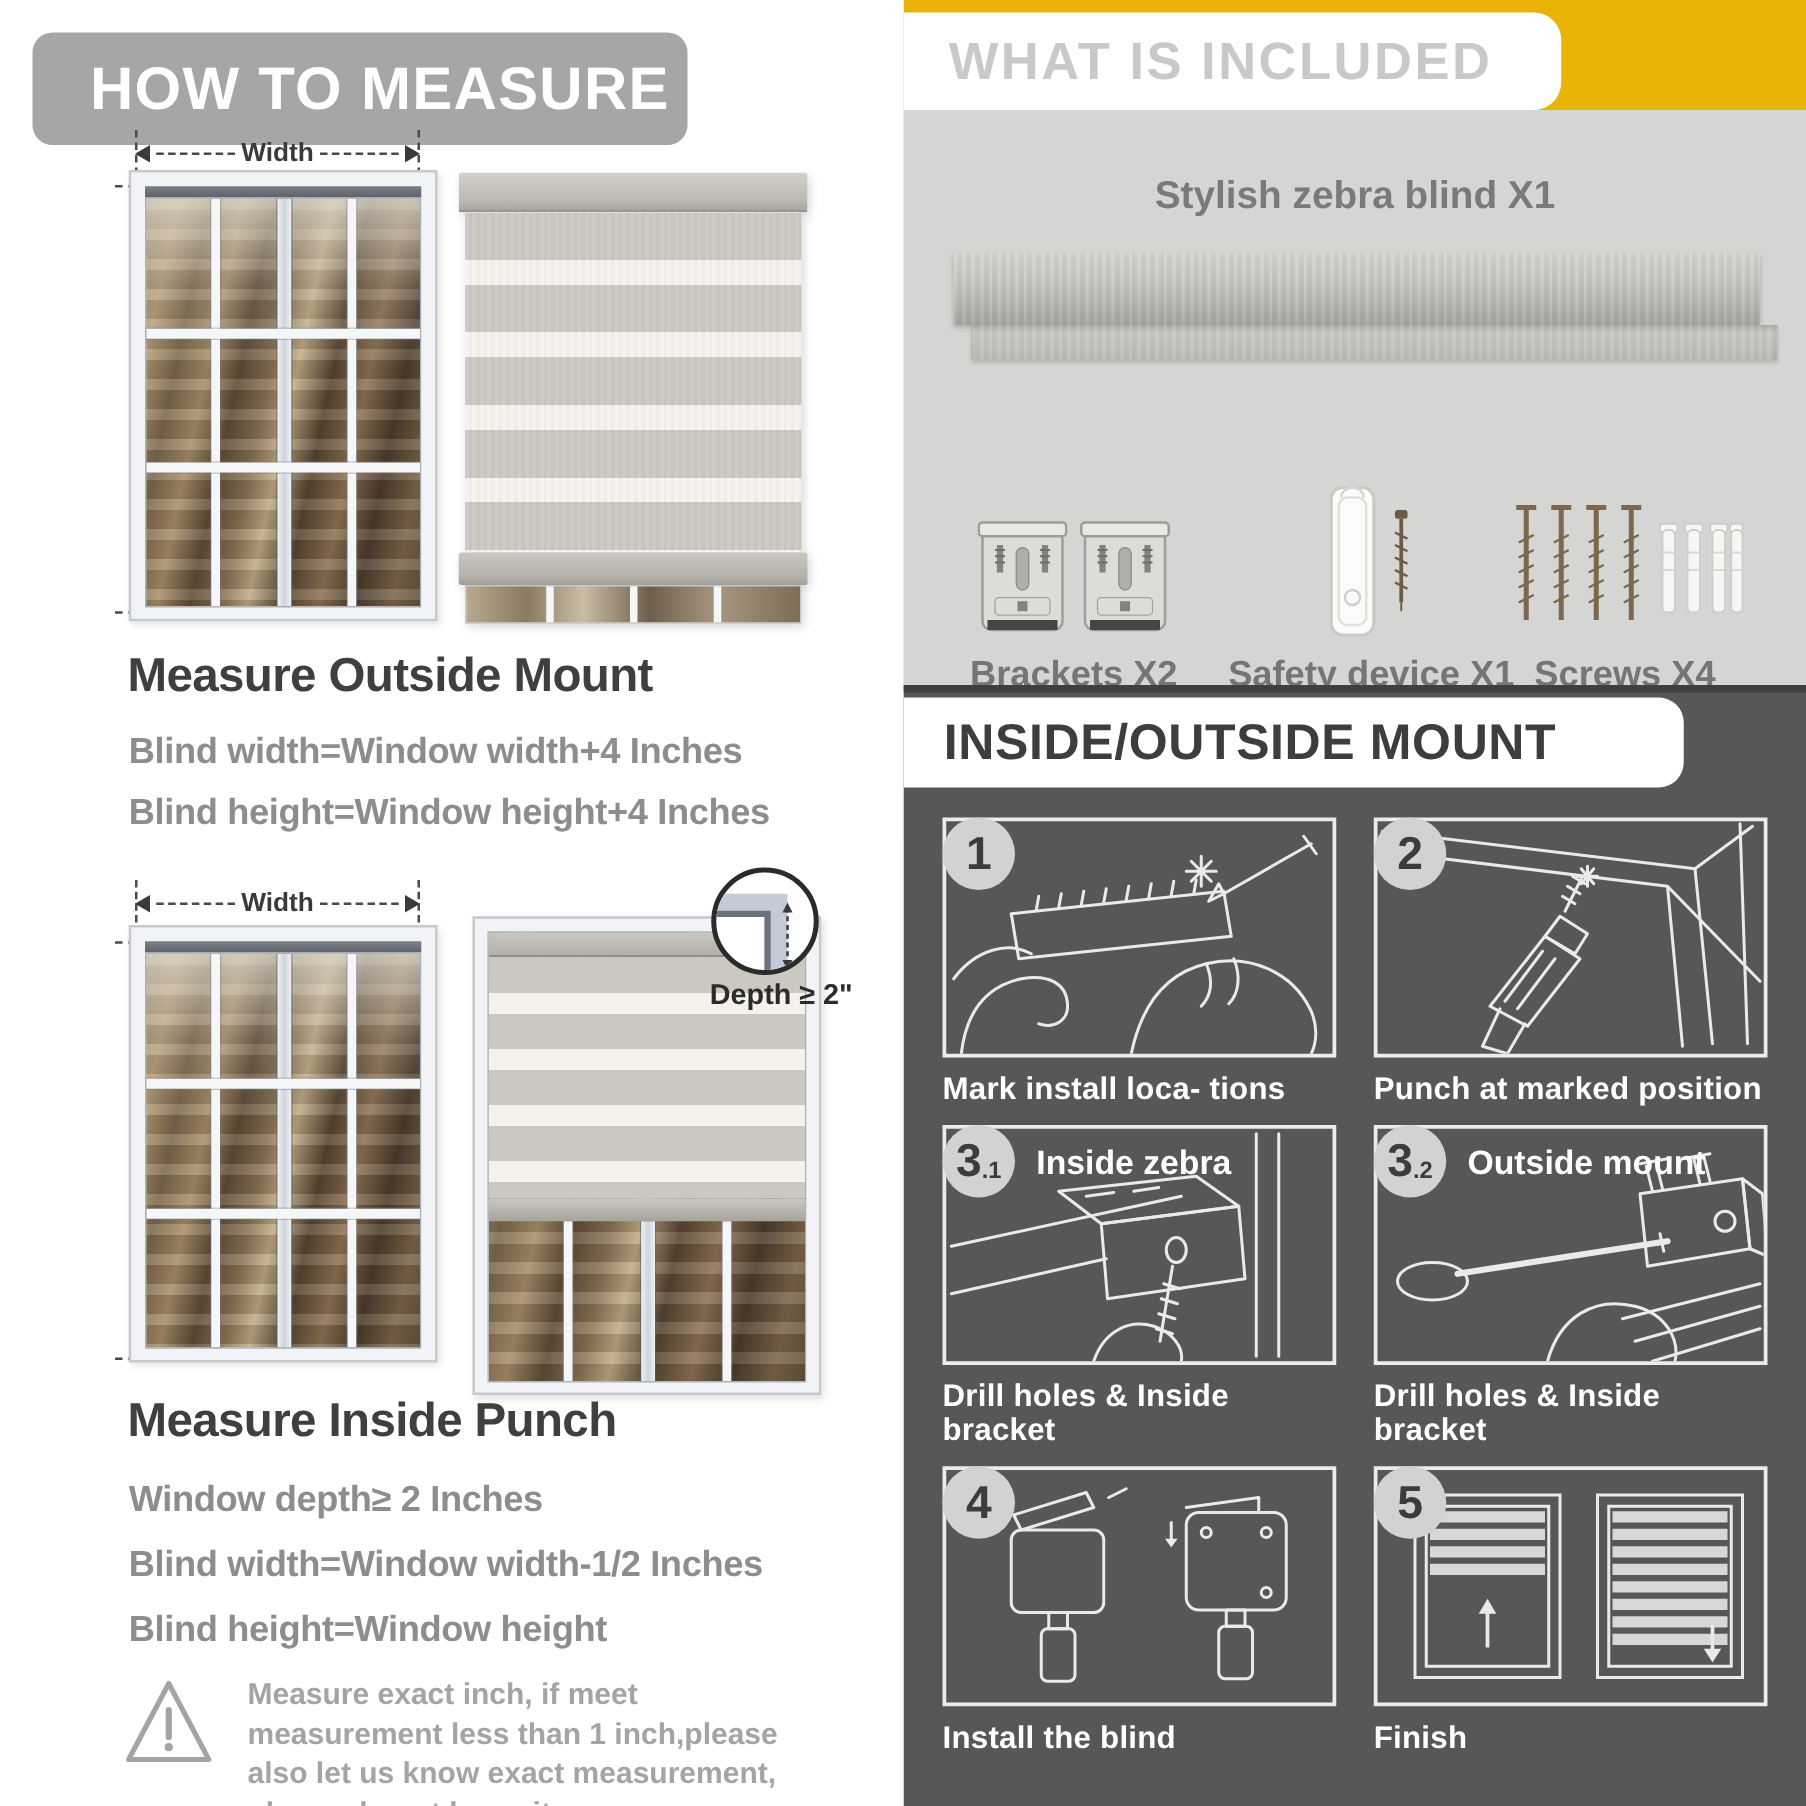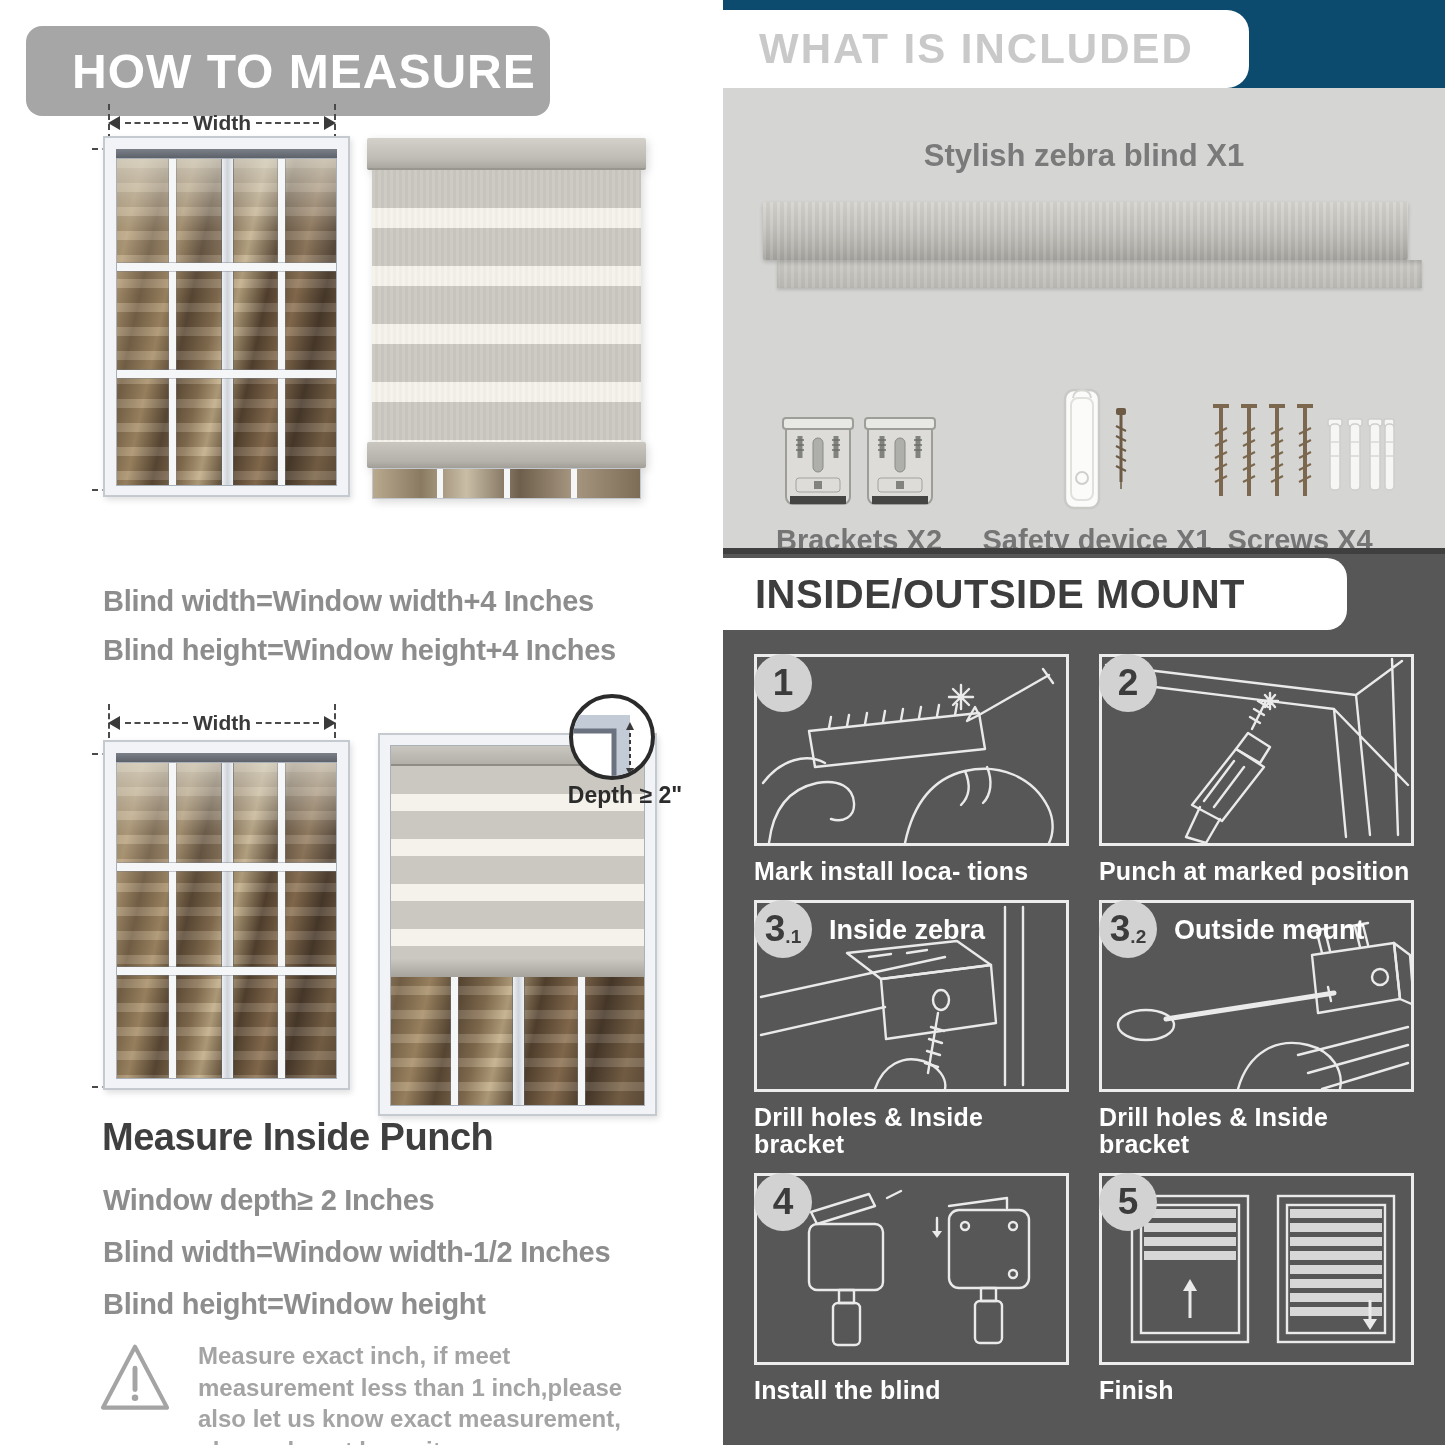--- a/index.html
+++ b/index.html
@@ -76,21 +76,21 @@
   .mag{position:absolute;left:567px;top:692px;width:90px;height:90px;}
   .depth-label{position:absolute;left:545px;top:782px;width:160px;text-align:center;
                color:#2c2c2c;font-size:23px;font-weight:700;}
 
   
   .warning{position:absolute;left:98px;top:1336px;display:flex;gap:26px;}
   .warning p{margin:4px 0 0 0;width:438px;color:#a4a4a4;font-size:24px;font-weight:700;line-height:1.32;}
 
   
   .right-col{position:absolute;left:723px;top:0;width:722px;height:1445px;}
-  .included{position:absolute;left:0;top:0;width:722px;height:548px;background:#0c4a6e;}
+  .included{position:absolute;left:0;top:0;width:722px;height:548px;background:#eab308;}
   .wii-box{position:absolute;left:0;top:10px;width:490px;height:78px;background:#fff;
            border-radius:0 22px 22px 0;display:flex;align-items:center;padding-left:36px;
            color:#c9c9c9;font-size:42px;font-weight:700;letter-spacing:2px;}
   .included-content{position:absolute;left:0;top:88px;width:722px;height:584px;background:#d5d5d4;}
   .product-title{position:absolute;top:50px;left:0;right:0;text-align:center;
                  font-size:31px;font-weight:700;color:#7a7a7a;margin:0;}
   .headrail{position:absolute;left:40px;top:114px;width:645px;height:58px;border-radius:2px;
             background:repeating-linear-gradient(90deg, rgba(255,255,255,.07) 0 3px, rgba(0,0,0,.04) 3px 7px),
                        linear-gradient(180deg,#d6d5d0 0%,#c6c5c0 45%,#b3b2ad 80%,#a5a4a0 100%);
             box-shadow:0 2px 4px rgba(0,0,0,.18);}
@@ -163,20 +163,21 @@
       <div class="cassette"></div>
       <div class="zbody"></div>
       <div class="brail"></div>
       <div class="sliver">
         <i style="left:24%"></i>
         <i style="left:49%"></i>
         <i style="left:74%"></i>
       </div>
     </div>
 
+    <h2 class="h-dark" style="top:520px;">Measure Outside Mount</h2>
     <p class="h-gray" style="top:585px;">Blind width=Window width+4 Inches</p>
     <p class="h-gray" style="top:634px;">Blind height=Window height+4 Inches</p>
 
     <div class="vtick" style="left:108px;top:704px;height:34px;"></div>
     <div class="vtick" style="left:334px;top:704px;height:34px;"></div>
     <div class="harrow" style="left:108px;top:711px;width:228px;">
       <span class="tri l"></span>
       <span class="dash"></span>
       <span>Width</span>
       <span class="dash"></span>

